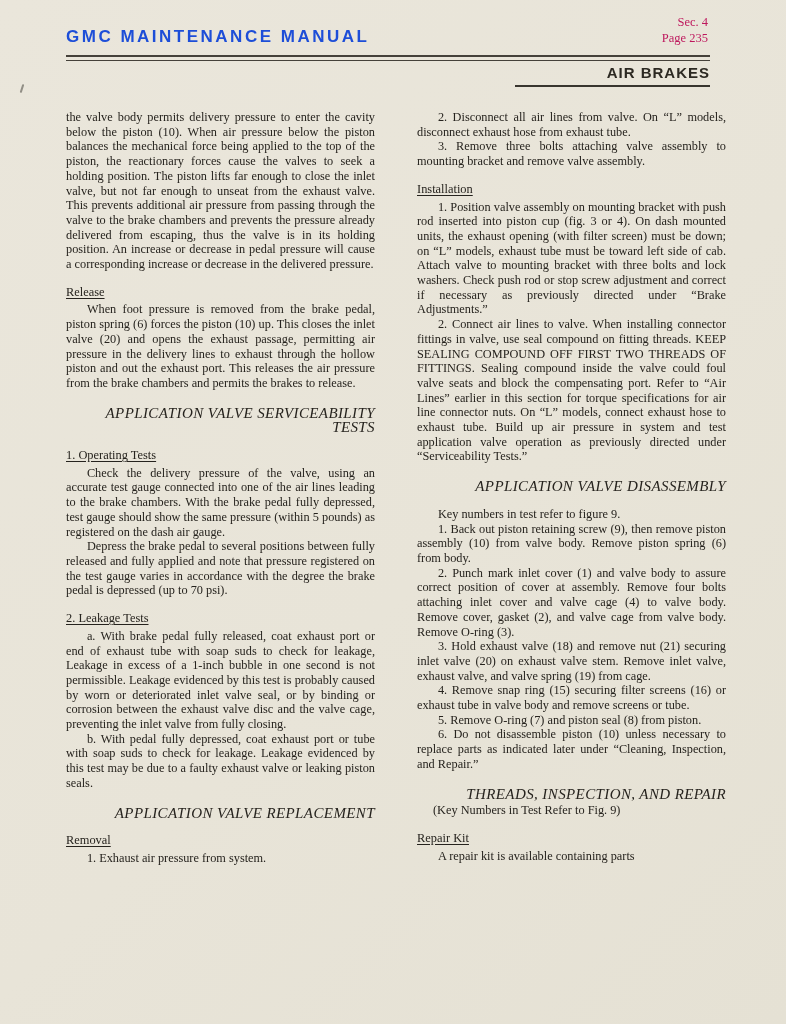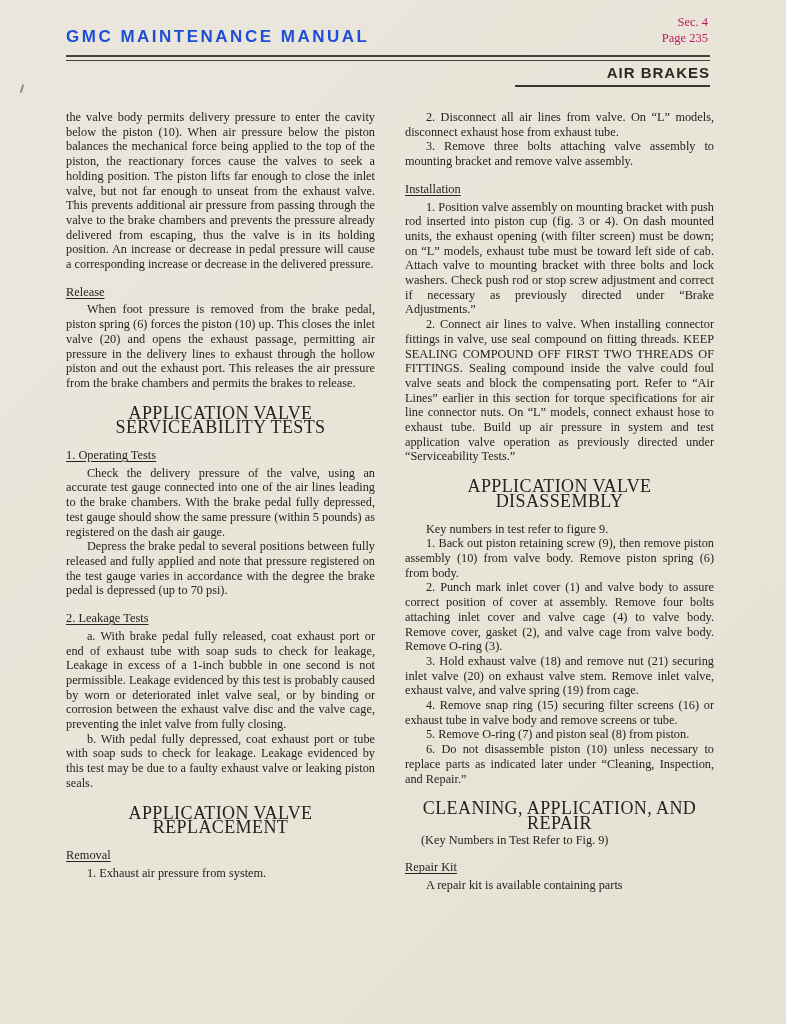--- a/index.html
+++ b/index.html
@@ -36,31 +36,31 @@
     display:inline-block;
     border-bottom:2.5px solid #38352e;
     padding:0 0 3px 52px;
   }
   .section-title {
     font-family:"Liberation Sans", sans-serif;
     font-weight:bold; font-size:15px; letter-spacing:1px; color:#2c2922;margin-left:40px;
   }
 
   
-  .columns { display:flex; gap:30px; margin-top:20px; }
+  .columns { display:flex; gap:42px; margin-top:20px; }
   .col {
     width:309px; flex:0 0 309px;
     font-size:12.3px; line-height:14.7px;
     text-align:justify;
   }
   p.para { margin:0; }
   p.indent { text-indent:1.7em; }
   .h-caps {
-    font-weight:normal; font-size:18px; letter-spacing:0.4px;
-    margin:15px 0 13px 0; text-align:center;
+    font-weight:normal; font-size:15px; letter-spacing:0.4px;
+    margin:15px 0 13px 0; text-align:right;font-style:italic;
   }
   .h-underline {
     font-weight:normal; font-size:12.4px;
     text-decoration:underline; text-underline-offset:2px;
     margin:13px 0 3px 0; text-align:left;
   }
   .pencil-mark {
     position:absolute; left:21px; top:84px;
     width:2px; height:9px; background:rgba(40,38,32,0.45);
     transform:rotate(18deg); border-radius:1px;
@@ -110,21 +110,21 @@
       <p class="para indent">1.  Position valve assembly on mounting bracket with push rod inserted into piston cup (fig. 3 or 4).  On dash mounted units, the exhaust opening (with filter screen) must be down; on “L” models, exhaust tube must be toward left side of cab.  Attach valve to mounting bracket with three bolts and lock washers.  Check push rod or stop screw adjustment and correct if necessary as previously directed under “Brake Adjustments.”</p>
       <p class="para indent">2.  Connect air lines to valve.  When installing connector fittings in valve, use seal compound on fitting threads.  KEEP SEALING COMPOUND OFF FIRST TWO THREADS OF FITTINGS. Sealing compound inside the valve could foul valve seats and block the compensating port.  Refer to “Air Lines” earlier in this section for torque specifications for air line connector nuts.  On “L” models, connect exhaust hose to exhaust tube.  Build up air pressure in system and test application valve operation as previously directed under “Serviceability Tests.”</p>
       <h2 class="h-caps">APPLICATION VALVE DISASSEMBLY</h2>
       <p class="para indent">Key numbers in test refer to figure 9.</p>
       <p class="para indent">1.  Back out piston retaining screw (9), then remove piston assembly (10) from valve body. Remove piston spring (6) from body.</p>
       <p class="para indent">2.  Punch mark inlet cover (1) and valve body to assure correct position of cover at assembly. Remove four bolts attaching inlet cover and valve cage (4) to valve body.  Remove cover, gasket (2), and valve cage from valve body.  Remove O-ring (3).</p>
       <p class="para indent">3.  Hold exhaust valve (18) and remove nut (21) securing inlet valve (20) on exhaust valve stem.  Remove inlet valve, exhaust valve, and valve spring (19) from cage.</p>
       <p class="para indent">4.  Remove snap ring (15) securing filter screens (16) or exhaust tube in valve body and remove screens or tube.</p>
       <p class="para indent">5.  Remove O-ring (7) and piston seal (8) from piston.</p>
       <p class="para indent">6.  Do not disassemble piston (10) unless necessary to replace parts as indicated later under “Cleaning, Inspection, and Repair.”</p>
-      <h2 class="h-caps">CLEANING, APPLICATION, AND REPAIR</h2>
+      <h2 class="h-caps">THREADS, INSPECTION, AND REPAIR</h2>
       <p class="para" style="margin-top:-11px;margin-left:16px;">(Key Numbers in Test Refer to Fig. 9)</p>
       <h3 class="h-underline">Repair Kit</h3>
       <p class="para indent">A repair kit is available containing parts</p>
     </div>
 
   </div>
 
   <div class="pencil-mark"></div>
 
 </div>

